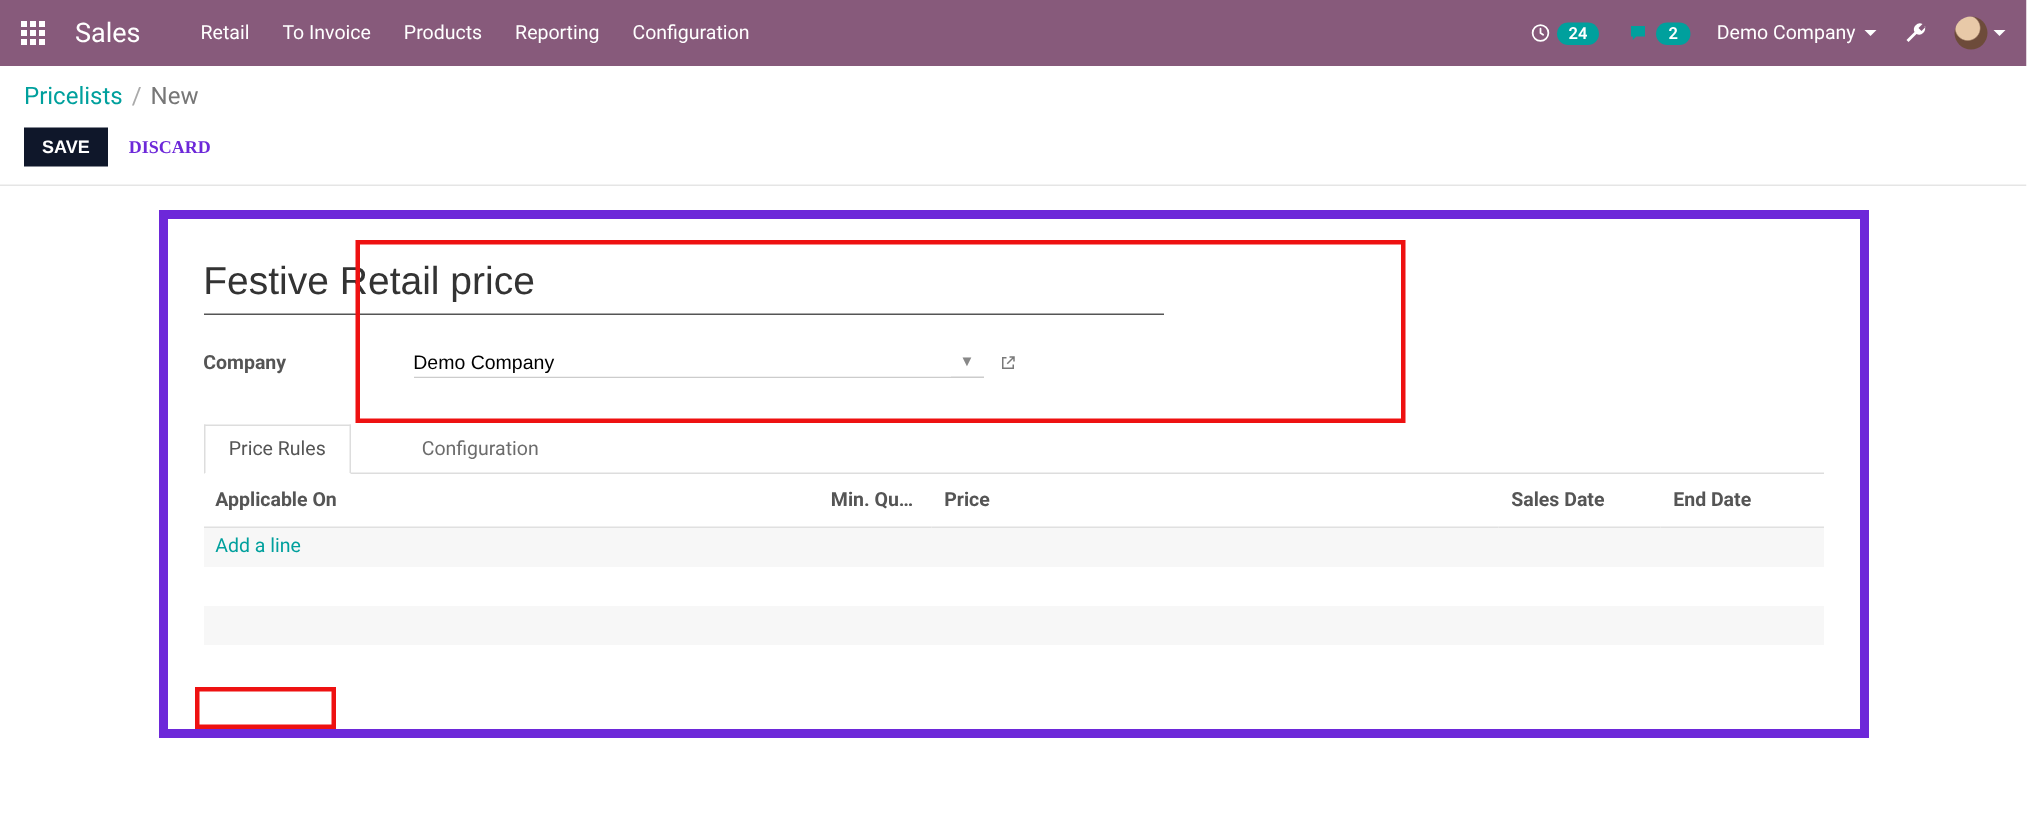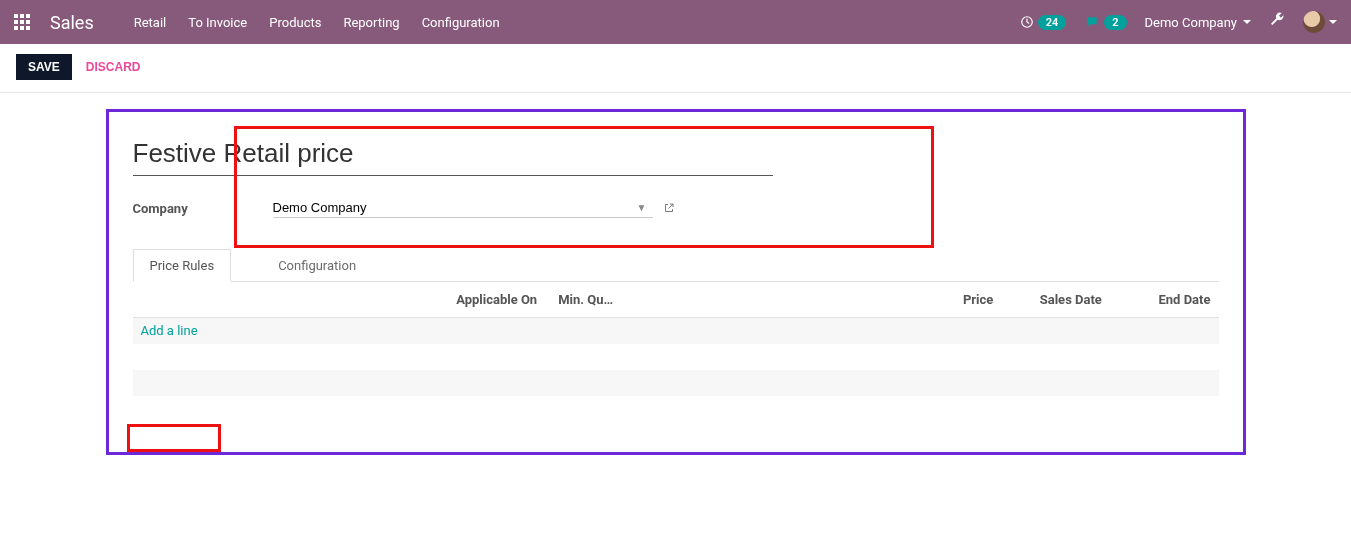--- a/index.html
+++ b/index.html
@@ -17,21 +17,21 @@
   display: flex;
   align-items: center;
   padding: 0 14px;
   color: #fff;
 }
 .apps-icon { width: 18px; display: grid; grid-template-columns: repeat(3,4px); grid-template-rows: repeat(3,4px); gap: 2px; margin-right: 18px; cursor: pointer;}
 .apps-icon span { background: #fff; width: 4px; height: 4px; }
 .brand { font-size: 18px; font-weight: 400; margin-right: 40px; color:#fff; }
 .nav-menu { display: flex; gap: 22px; }
 .nav-menu a { color: #fff; text-decoration: none; font-size: 13px; cursor:pointer;}
-.nav-right { margin-left: auto; display:flex; gap: 18px;}
+.nav-right { margin-left: auto; display:flex; align-items:center; gap: 18px;}
 .badge-pill {
   display: inline-flex; align-items:center; gap:4px;
   padding: 1px 8px; border-radius: 10px; font-size: 11px; font-weight:600;
   cursor:pointer;
 }
 .badge-teal-dark { background:#00a09d; color:#fff; }
 .badge-teal { background:#00a09d; color:#fff; }
 .bolt-wrap { display:flex; align-items:center; gap:4px; cursor:pointer; }
 .chat-wrap { display:flex; align-items:center; gap:4px; cursor:pointer; }
 .company-switch { color:#fff; display:flex; align-items:center; gap:6px; cursor:pointer; font-size:13px;}
@@ -41,25 +41,25 @@
 .caret { width:0;height:0;border-left:4px solid transparent;border-right:4px solid transparent;border-top:4px solid #fff; }
 
 
 .control-area { padding: 10px 16px 12px; border-bottom: 1px solid #e5e5e5;}
 .breadcrumbs { font-size: 16px; margin-bottom: 12px; display:flex; align-items:center; gap:6px;}
 .breadcrumbs a { color: #00a09d; text-decoration:none; cursor:pointer;}
 .breadcrumbs .sep { color: #aaa; }
 .breadcrumbs .current { color: #777; }
 .buttons-row { display:flex; align-items:center; gap:14px; }
 .btn-primary { background:#0f172a; color:#fff; border:none; padding:6px 12px; font-size:12px; font-weight:600; cursor:pointer;}
-.btn-link { background:none;border:none;color:#ec4899; font-size:12px; font-weight:600; cursor:pointer;}
+.btn-link { background:none;border:none;color:#6d28d9; font-size:12px; font-weight:600; cursor:pointer;font-family:Liberation Serif, serif;}
 
 
 .sheet-container { display:flex; justify-content:center; padding: 16px 0;}
-.sheet { width: 1140px; border:3px solid #6d28d9; background:#fff; padding: 24px 24px 30px; position:relative;}
+.sheet { width: 1140px; border:6px solid #6d28d9; background:#fff; padding: 24px 24px 30px; position:relative;}
 .highlight-box {
   position:absolute; border:3px solid #e11; pointer-events:none;
 }
 .hl-top { top:14px; left:125px; width:700px; height:122px; }
 .hl-add { top:312px; left:18px; width:94px; height:28px; }
 
 .title-input {
   width: 640px; border:none; border-bottom:1px solid #555; font-size:26px; color:#333;
   padding: 2px 0 6px; outline:none; margin-bottom: 22px;
 }
@@ -71,21 +71,21 @@
 .m2o-external { color:#7a7a7a; cursor:pointer; margin-left:10px; }
 
 
 .tabs { display:flex; border-bottom:1px solid #ddd; margin-top: 30px; gap: 30px;}
 .tab { padding: 8px 16px; font-size:13px; color:#6c6c6c; cursor:pointer; border:1px solid transparent; border-bottom:none; position:relative; top:1px;}
 .tab.active { border-color:#ddd; background:#fff; color:#555; border-bottom:1px solid #fff;}
 
 
 .list-table { width:100%; border-collapse:collapse; margin-top:0;}
 .list-table thead th {
-  text-align:right; font-size:13px; font-weight:700; color:#555;
+  text-align:left; font-size:13px; font-weight:700; color:#555;
   padding: 10px 8px; border-bottom:1px solid #e0e0e0; background:#fff;
 }
 .row-odd { background:#f7f7f7; height:26px;}
 .row-even { background:#fff; height:26px;}
 .add-line-cell { padding: 4px 8px; margin-top: 40px;}
 .add-line-link { color:#00a09d; text-decoration:none; cursor:pointer; font-size:13px; }
 
 svg { display:block; }
 </style>
 </head>
@@ -135,20 +135,25 @@
       </svg>
     </div>
     <div class="avatar-wrap">
       <div class="avatar"></div>
       <span class="caret"></span>
     </div>
   </div>
 </div>
 
 <div class="control-area">
+  <div class="breadcrumbs">
+    <a>Pricelists</a>
+    <span class="sep">/</span>
+    <span class="current">New</span>
+  </div>
   <div class="buttons-row">
     <button class="btn-primary">SAVE</button>
     <button class="btn-link">DISCARD</button>
   </div>
 </div>
 
 <div class="sheet-container">
   <div class="sheet">
     <div class="highlight-box hl-top"></div>
     <div class="highlight-box hl-add"></div>

